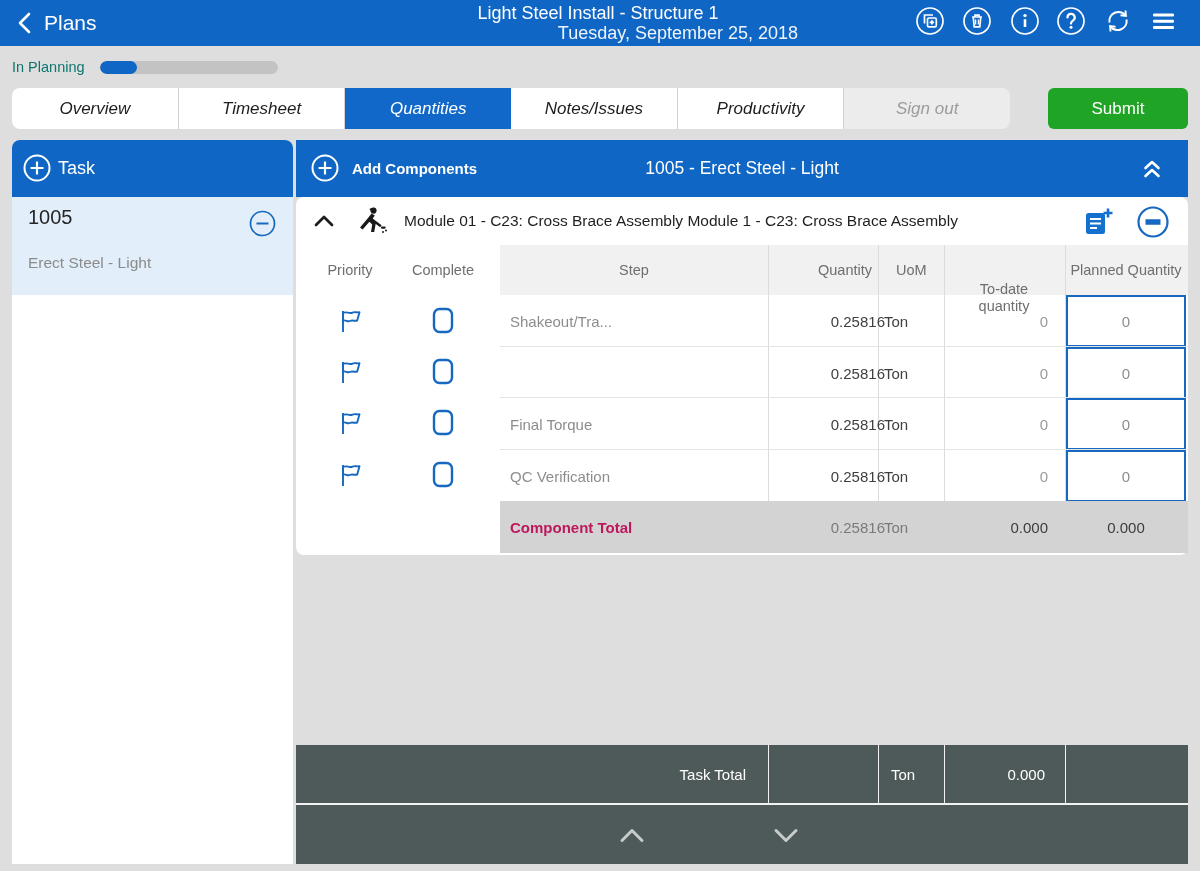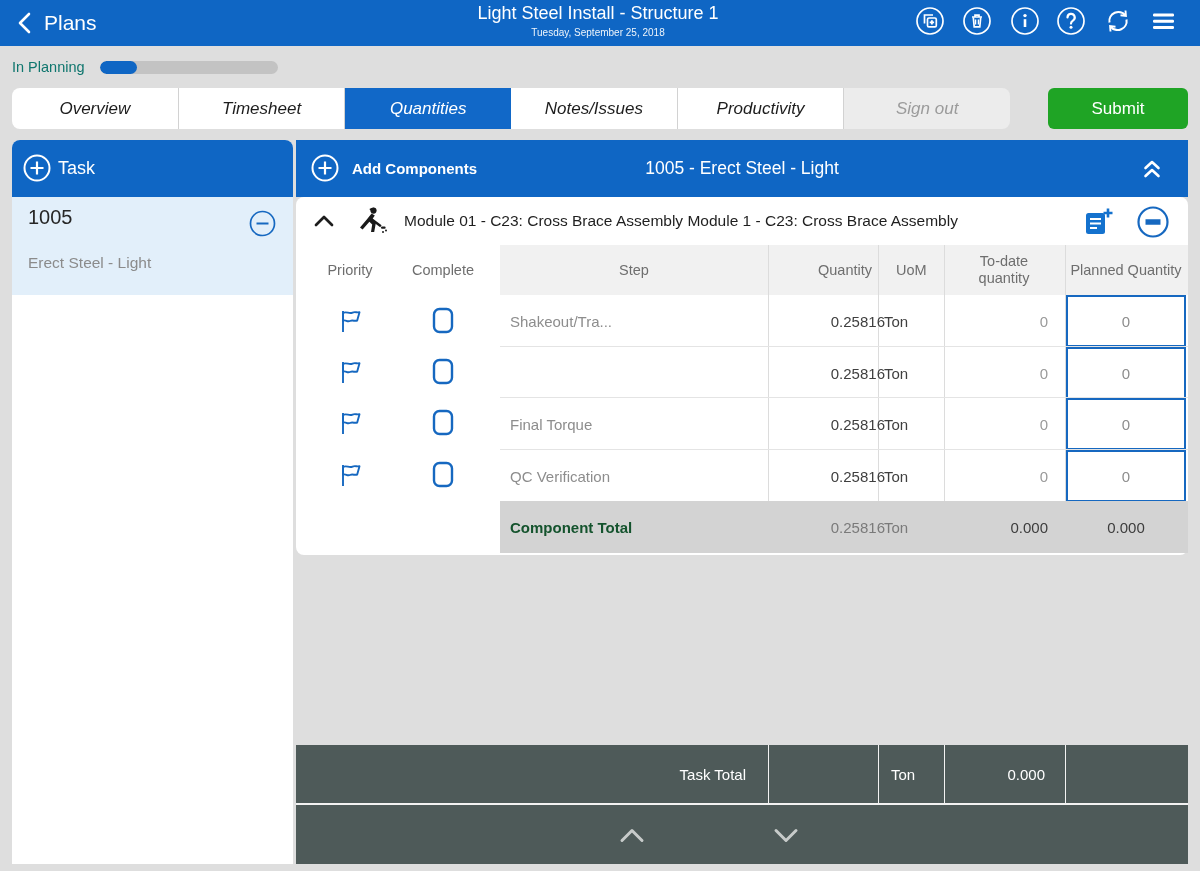--- a/index.html
+++ b/index.html
@@ -8,21 +8,21 @@
        font-family:"Liberation Sans", sans-serif;}
   .abs{position:absolute;}
   svg{display:block;}
 
   
   .topbar{left:0;top:0;width:1200px;height:46px;background:#0F66C4;}
   .back{left:16px;top:8px;display:flex;align-items:center;gap:10px;color:#fff;
         font-size:21px;cursor:pointer;height:30px;}
   .tb-title-wrap{left:398px;top:2px;width:400px;text-align:center;color:#fff;}
   .tb-title{font-size:18px;line-height:22px;}
-  .tb-sub{font-size:10px;line-height:18px;color:rgba(255,255,255,.93);}
+  .tb-sub{font-size:18px;line-height:18px;color:rgba(255,255,255,.93);text-align:right;}
   .tb-icon{top:6px;width:30px;height:30px;cursor:pointer;}
 
   
   .status-label{left:12px;top:59px;font-size:14.5px;color:#0f766e;}
   .progress{left:100px;top:61px;width:178px;height:13px;background:#C3C3C3;border-radius:7px;overflow:hidden;}
   .progress-fill{height:13px;background:#0F66C4;border-radius:7px;}
 
   
   .tabs{left:12px;top:88px;width:998px;height:41px;display:flex;border-radius:8px;overflow:hidden;font-style:italic;}
   .tab{flex:1;background:#fff;display:flex;align-items:center;justify-content:center;
@@ -63,21 +63,21 @@
   .step-txt{color:#8d8d8d;}
   .qty-txt{color:#3f3f3f;justify-content:flex-end;padding-left:12px;}
   .uom-txt{color:#3f3f3f;}
   .todate-txt{color:#9a9a9a;justify-content:flex-end;}
   .hline{left:500px;width:688px;height:1px;background:#E4E4E4;}
   .planned-input{left:1066px;width:116px;height:48px;border:2px solid #1668C0;background:#fff;
                  text-align:center;font-size:15px;color:#8d8d8d;border-radius:0;outline:none;
                  font-family:"Liberation Sans", sans-serif;padding:0;}
 
   .ctotal{left:500px;top:501px;width:688px;height:52px;background:#D3D3D3;}
-  .ctotal-label{left:510px;top:501px;font-weight:bold;color:#14532d;}
+  .ctotal-label{left:510px;top:501px;font-weight:bold;color:#be185d;}
   .muted{color:#7a7a7a;}
   .dark{color:#3d3d3d;}
 
   
   .ttotal{left:296px;top:745px;width:892px;height:58px;background:#4E5A59;}
   .tt-cell{top:745px;height:58px;display:flex;align-items:center;color:#fff;font-size:15px;
            border-left:1.5px solid #F2F2F2;}
   .white-sep{left:296px;top:803px;width:892px;height:2px;background:#F2F2F2;}
   .pager{left:296px;top:805px;width:892px;height:59px;background:#4E5A59;}
   .pager-btn{top:818px;width:34px;height:34px;cursor:pointer;display:flex;align-items:center;justify-content:center;}
@@ -232,21 +232,21 @@
       <path d="M9.5 17 H24.5" stroke-width="5.5"></path>
     </svg>
   </span>
 
   <div class="abs thead-gray"></div>
   <div class="abs th" style="left:400px;width:86px;">Complete</div>
   <div class="abs th" style="left:308px;width:84px;">Priority</div>
   <div class="abs th" style="left:500px;width:268px;">Step</div>
   <div class="abs th" style="left:768px;width:104px;justify-content:flex-end;">Quantity</div>
   <div class="abs th" style="left:878px;width:66px;justify-content:flex-start;padding-left:18px;width:60px;">UoM</div>
-  <div class="abs th" style="left:954px;width:100px;">To-date quantity</div>
+  <div class="abs th" style="left:954px;width:100px;margin-top:28px;">To-date quantity</div>
   <div class="abs th" style="left:1070px;width:112px;">Planned Quantity</div>
 
   <div class="abs vline" style="left:768px;"></div>
   <div class="abs vline" style="left:878px;"></div>
   <div class="abs vline" style="left:944px;"></div>
   <div class="abs vline" style="left:1065px;"></div>
 
   <span class="abs" style="left:338px;top:307px;">
     <svg width="26" height="28" viewBox="0 0 26 28" fill="none" stroke="#1668C0" stroke-width="1.9" stroke-linejoin="round">
       <line x1="5" y1="4" x2="5" y2="25"></line>

